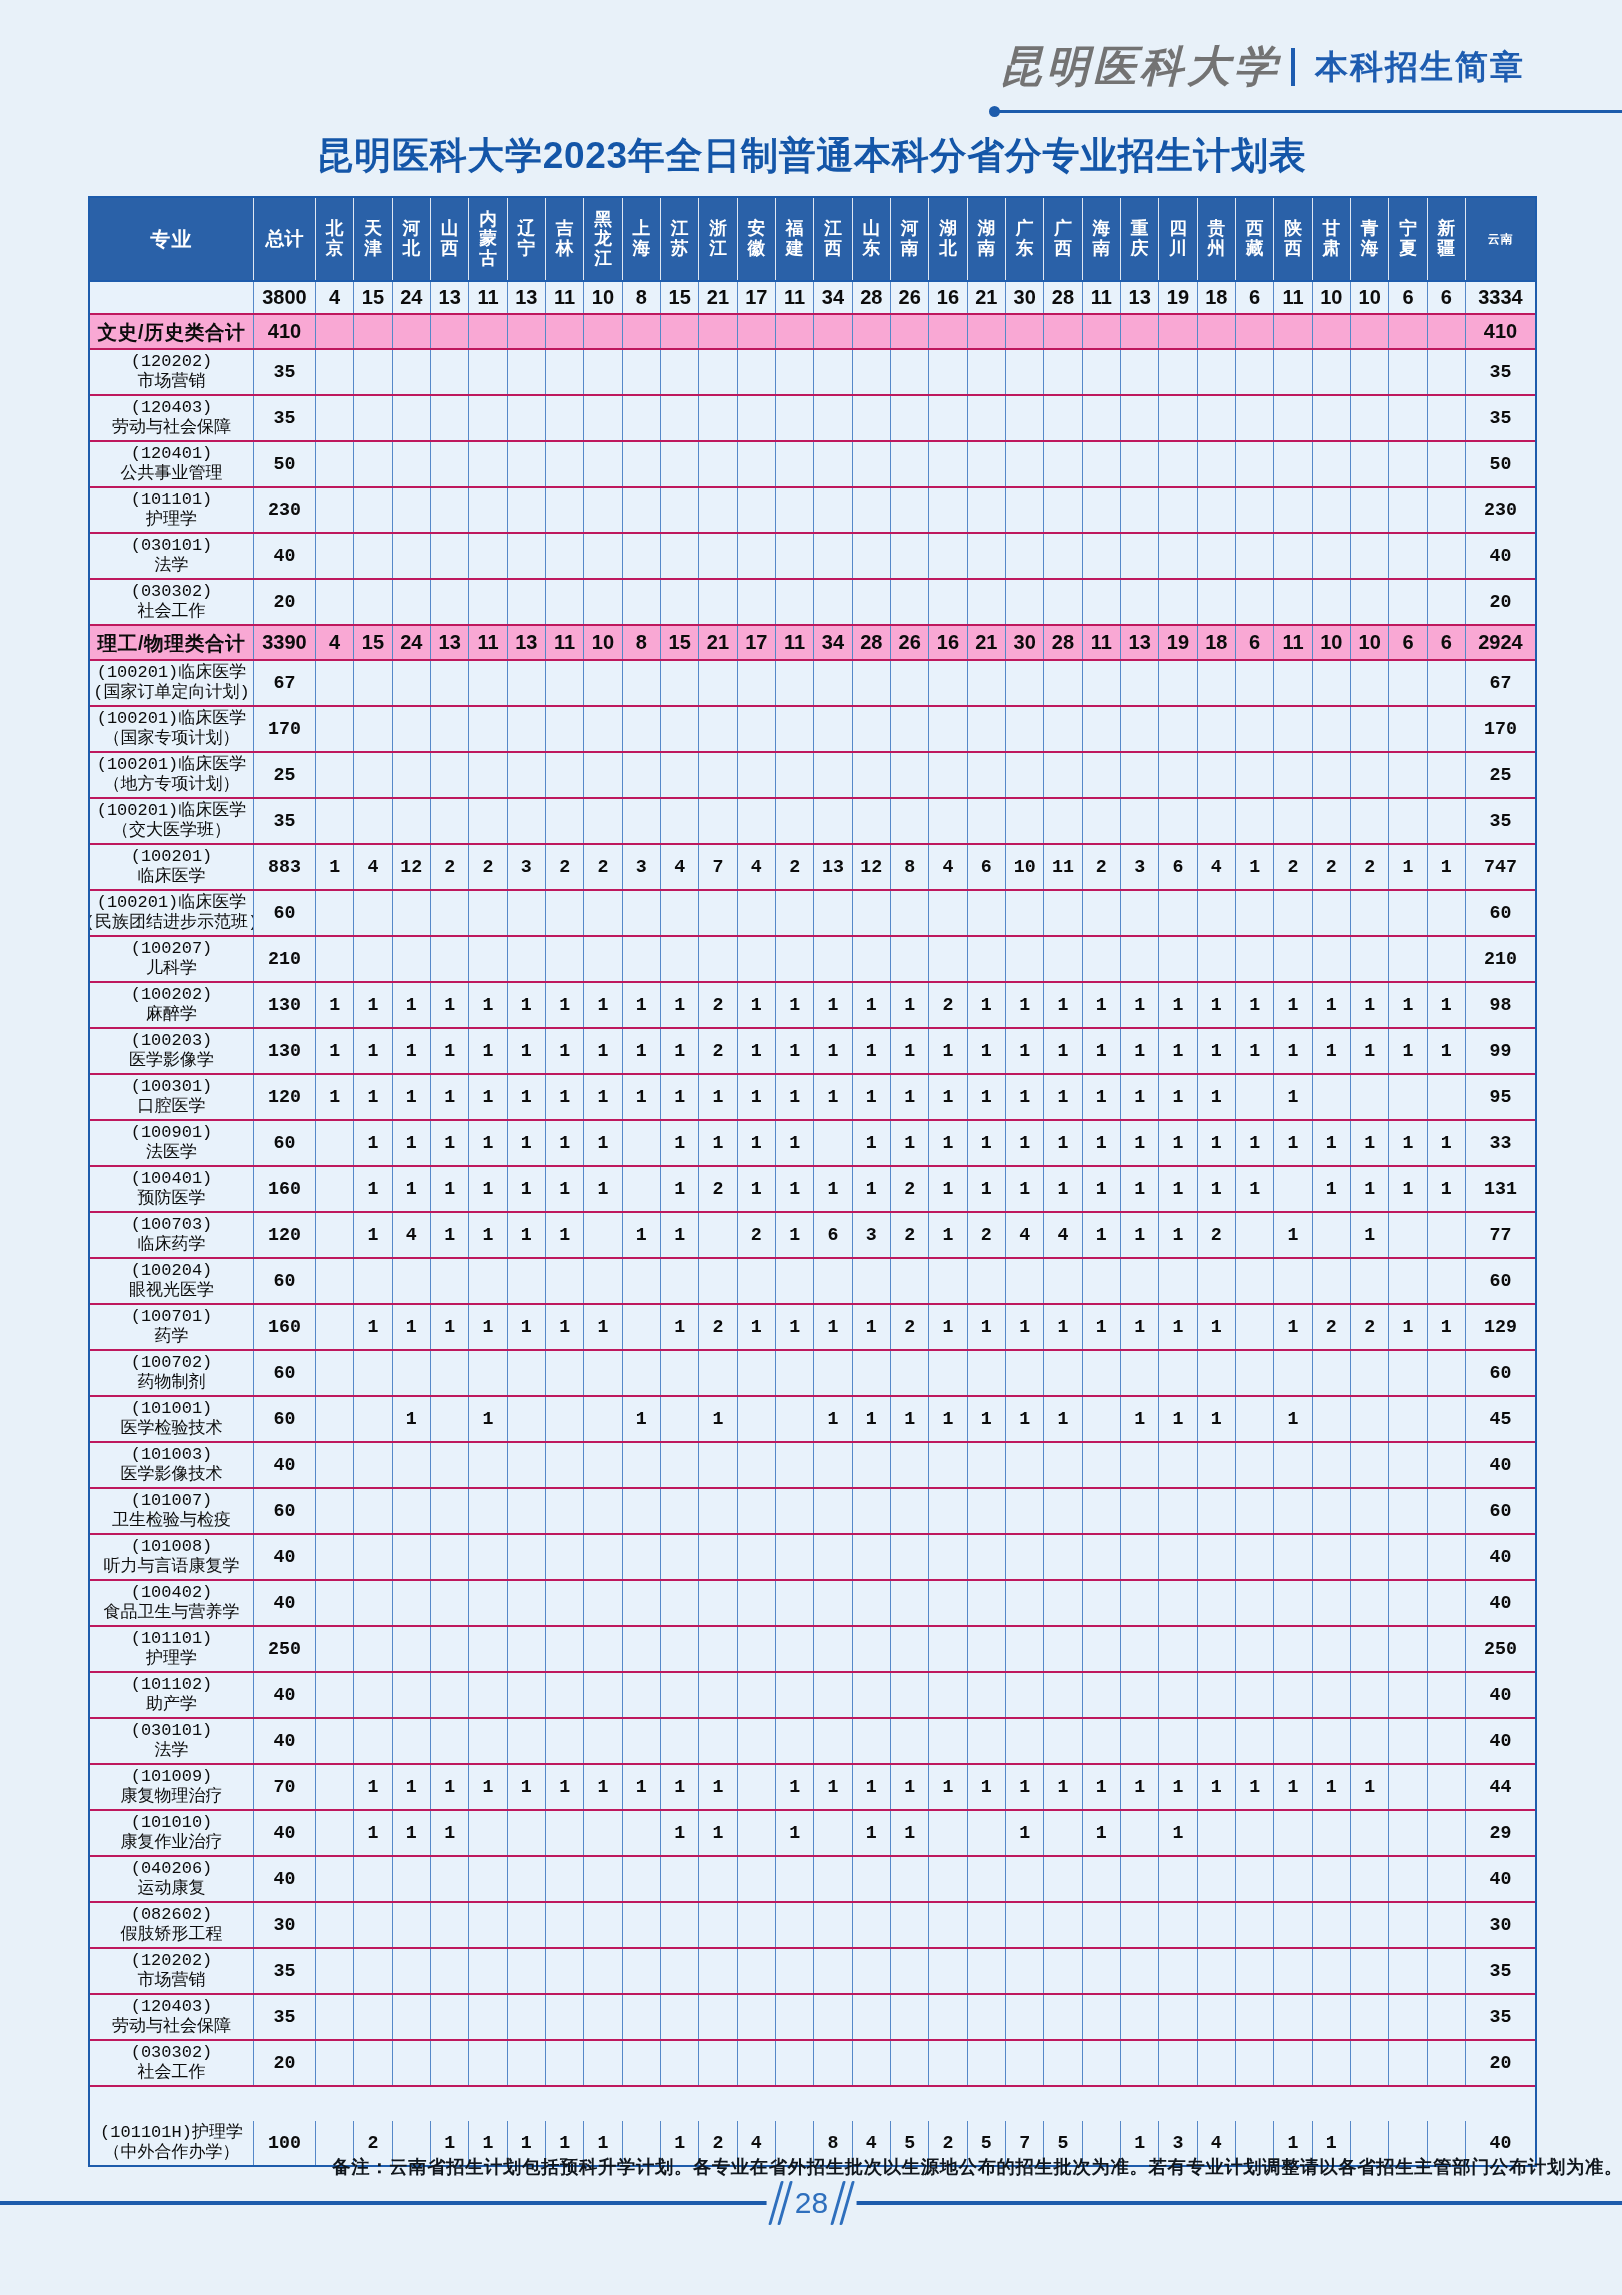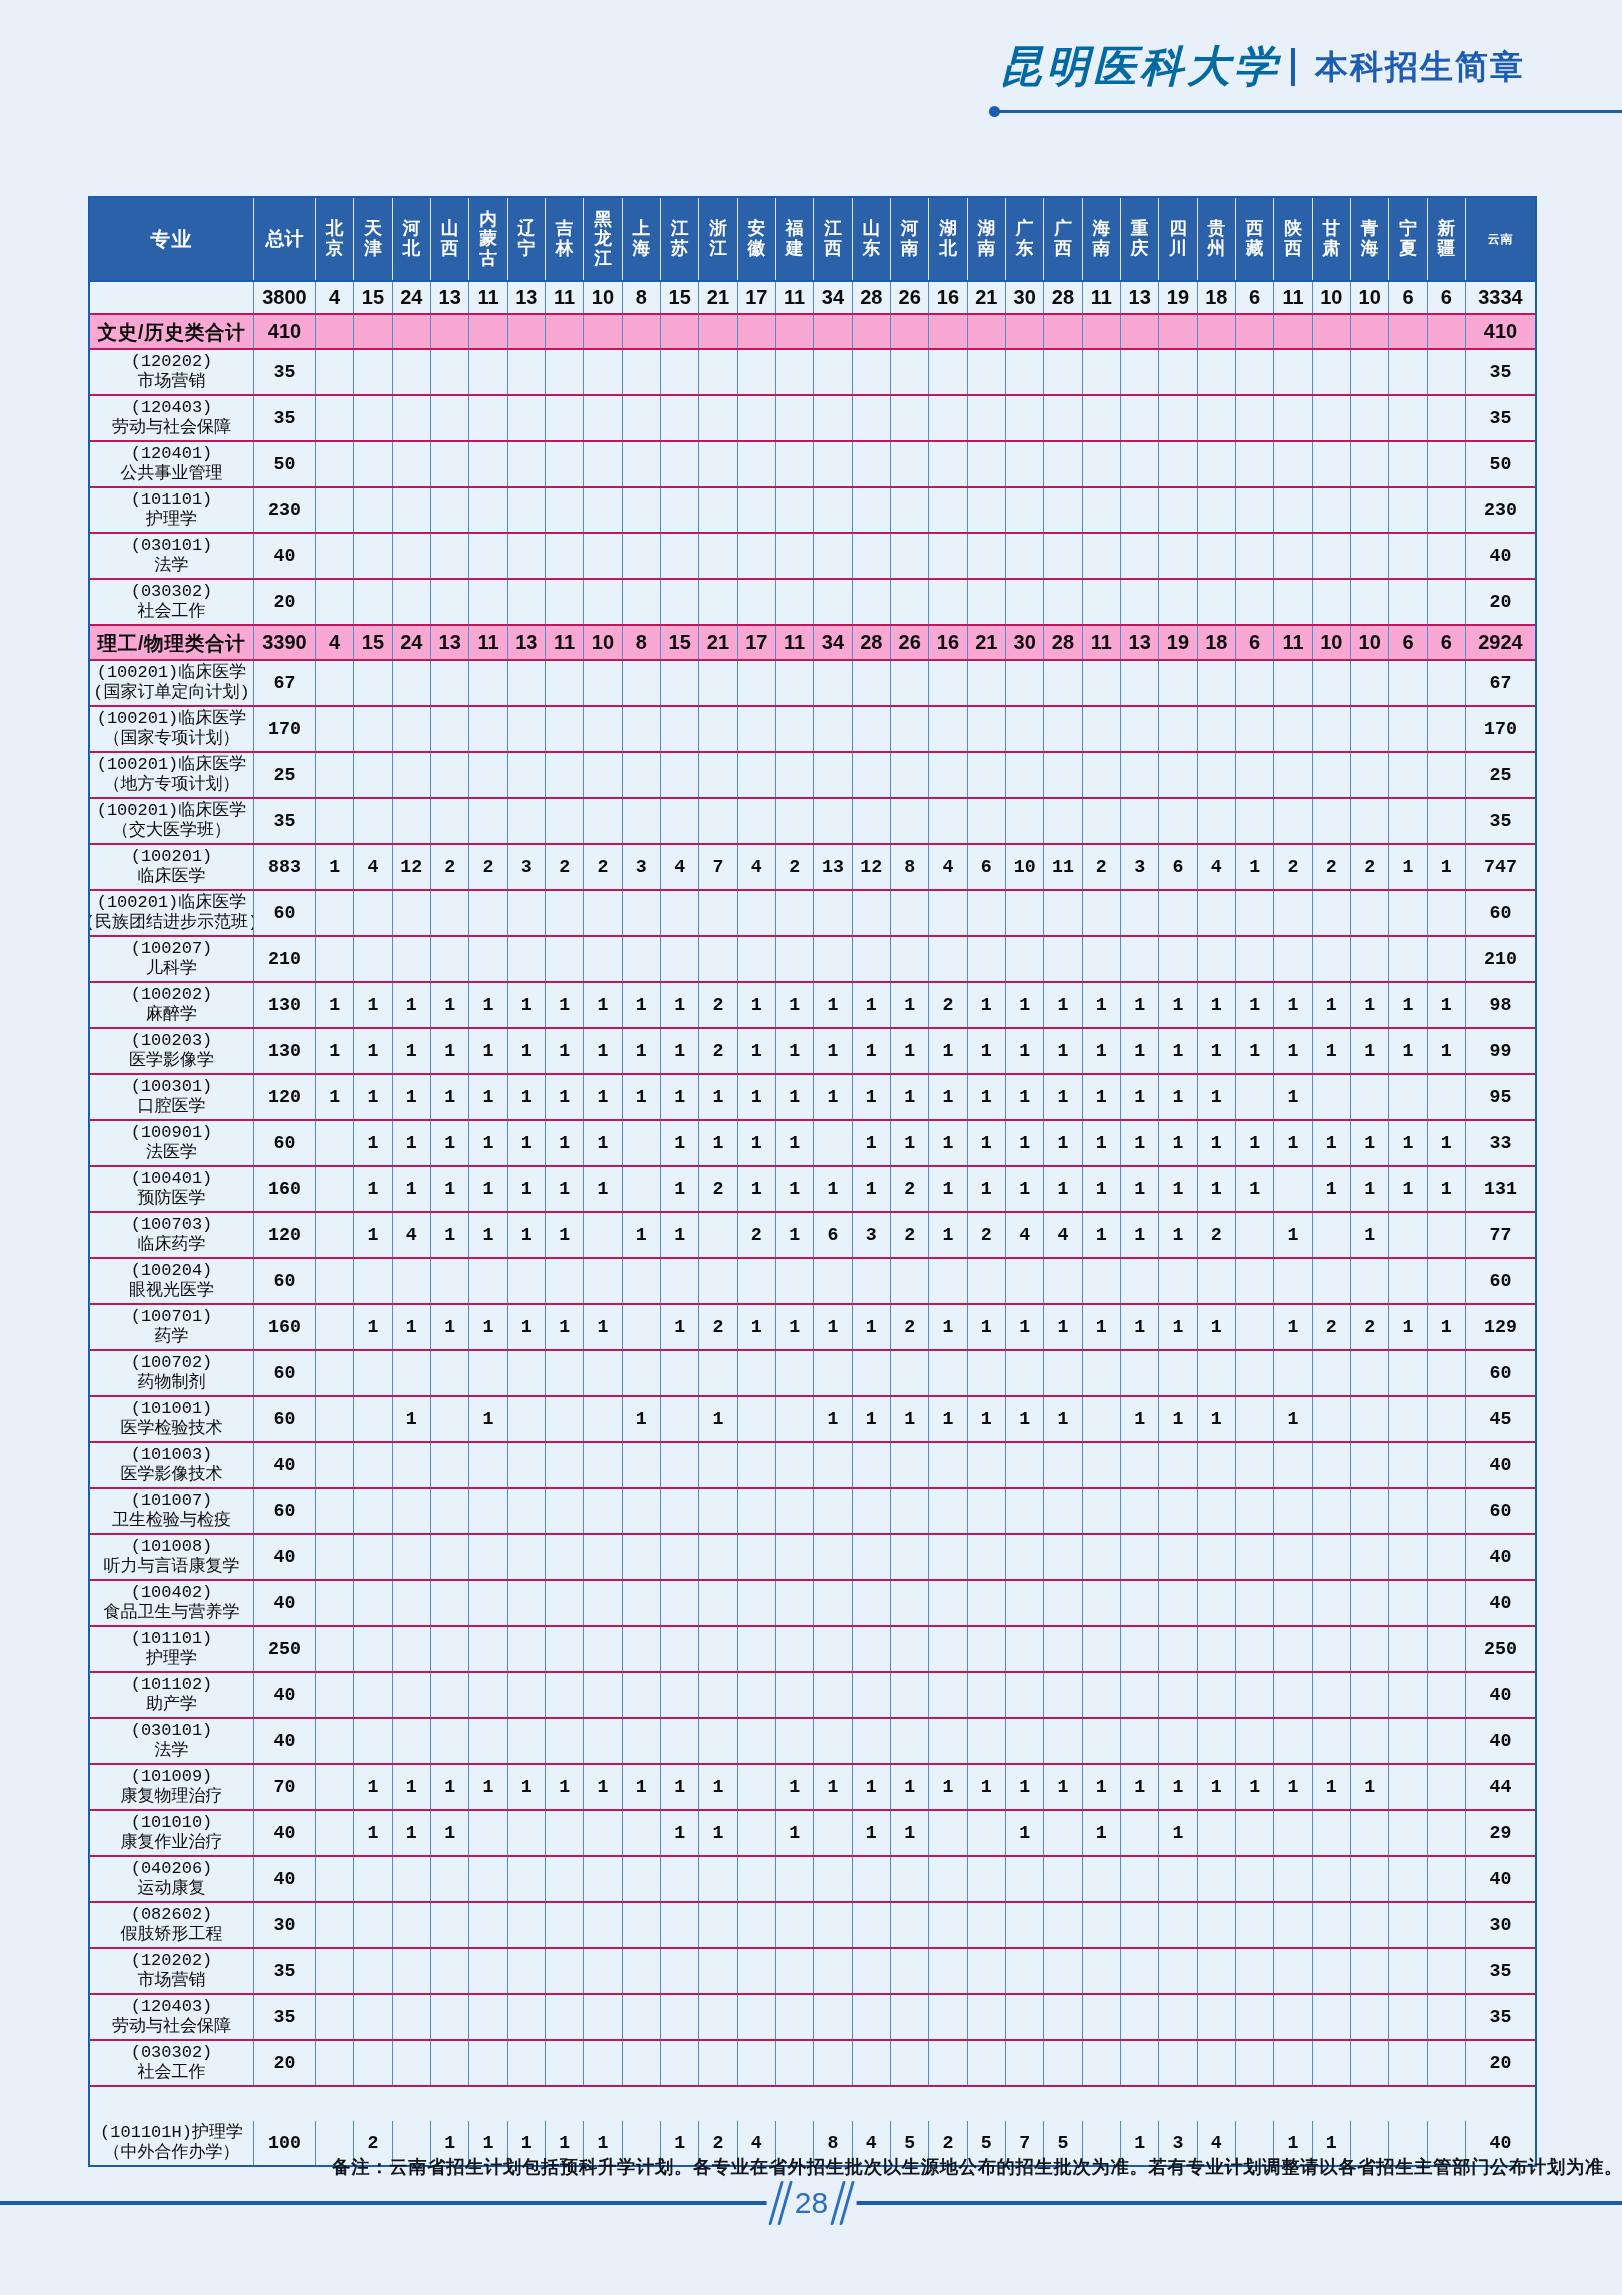--- a/index.html
+++ b/index.html
@@ -9,21 +9,21 @@
     font-family:"Liberation Sans", sans-serif;
     -webkit-font-smoothing:antialiased;
   }
   .page{position:relative;width:1623px;height:2295px;overflow:hidden;background:#e8f1f9;}
 
   
   .brand{position:absolute;top:38px;right:98px;display:flex;align-items:center;}
   .brand-calli{
     font-family:"DejaVu Serif", serif;
     font-style:italic;font-weight:bold;
-    font-size:43px;color:#0369a1;letter-spacing:3.9px;
+    font-size:43px;color:#737373;letter-spacing:3.9px;
   }
   .brand-divider{width:3.3px;height:38px;background:#1d5cb0;margin:0 14.4px 0 10.5px;}
   .brand-sub{
     font-family:"Liberation Serif", serif;
     font-weight:bold;font-size:33px;color:#1d5cb0;letter-spacing:2px;margin-left:6px;
   }
 
   
   .deco-line{position:absolute;top:110px;left:992px;right:0;height:3.3px;background:#1d5cac;}
   .deco-line::before{
@@ -92,20 +92,21 @@
 <div class="page">
 
   <div class="brand">
     <span class="brand-calli">昆明医科大学</span>
     <span class="brand-divider"></span>
     <span class="brand-sub">本科招生简章</span>
   </div>
 
   <div class="deco-line"></div>
 
+  <div class="page-title">昆明医科大学2023年全日制普通本科分省分专业招生计划表</div>
 
   <div class="plan-table">
       <div class="t-row t-head">
         <div class="tc th-major">专业</div>
         <div class="tc th-total">总计</div>
         <div class="tc">
           <div class="vtxt">
             <span>北</span>
             <span>京</span>
           </div>

